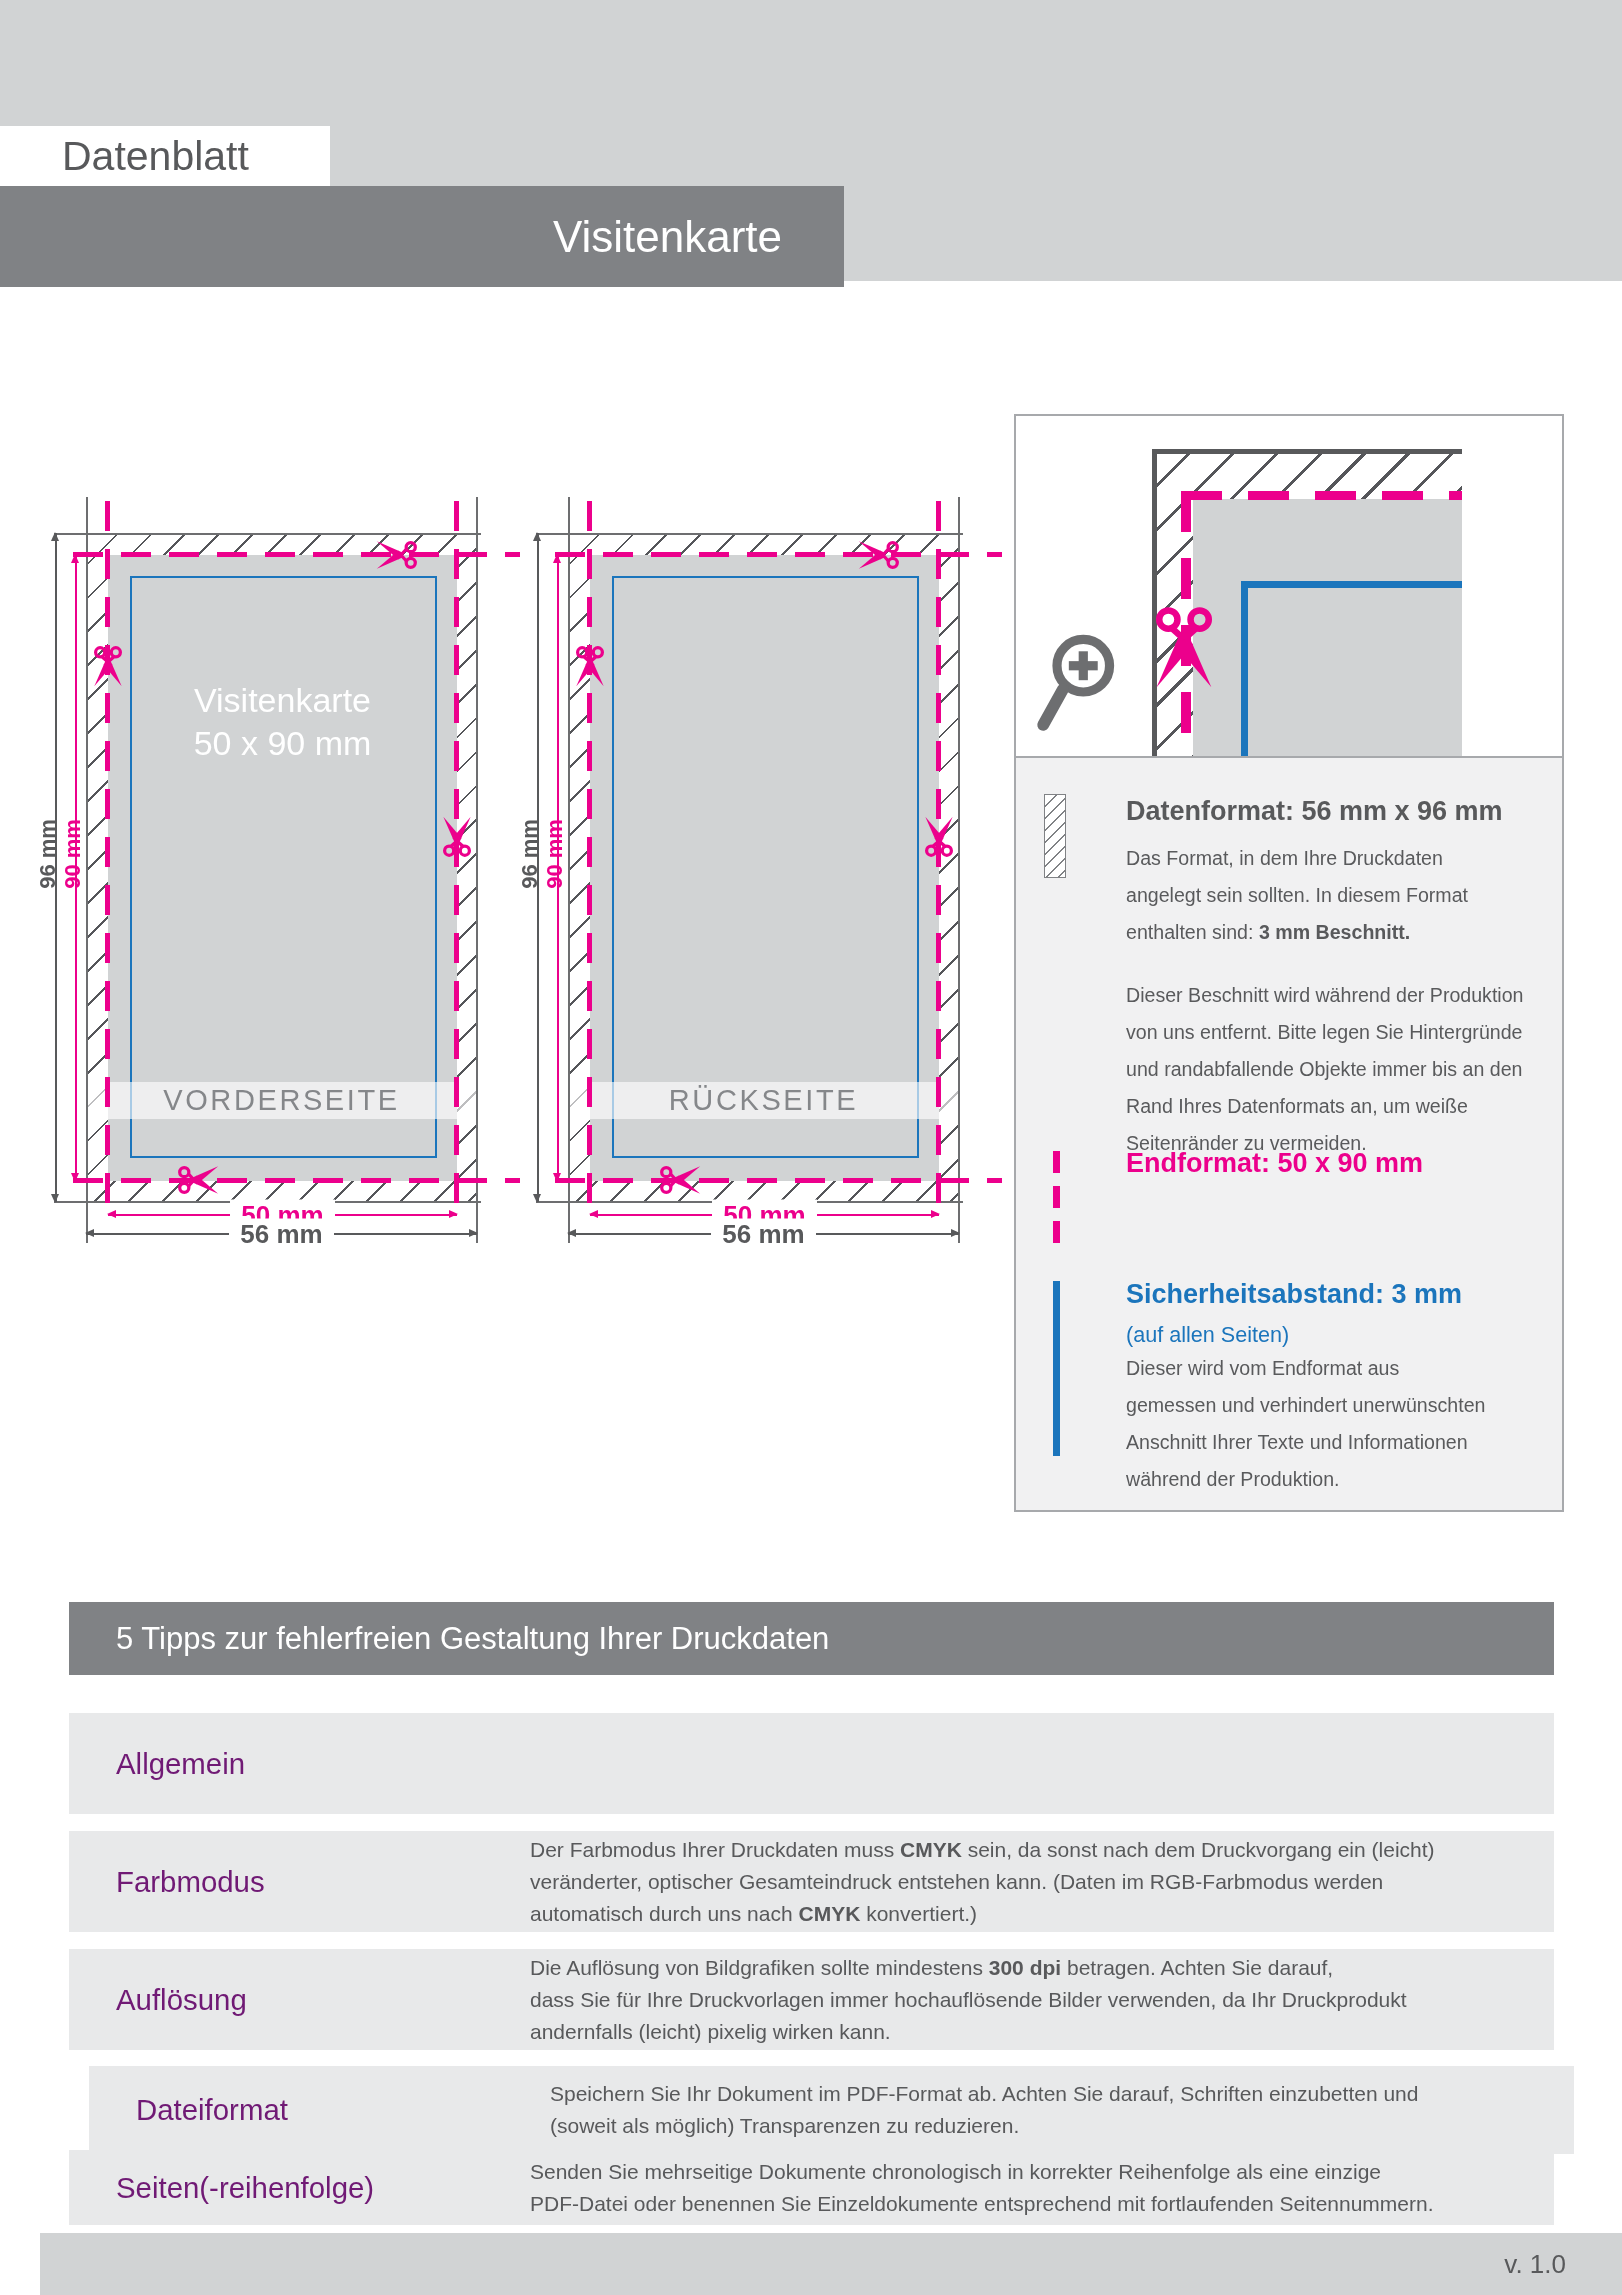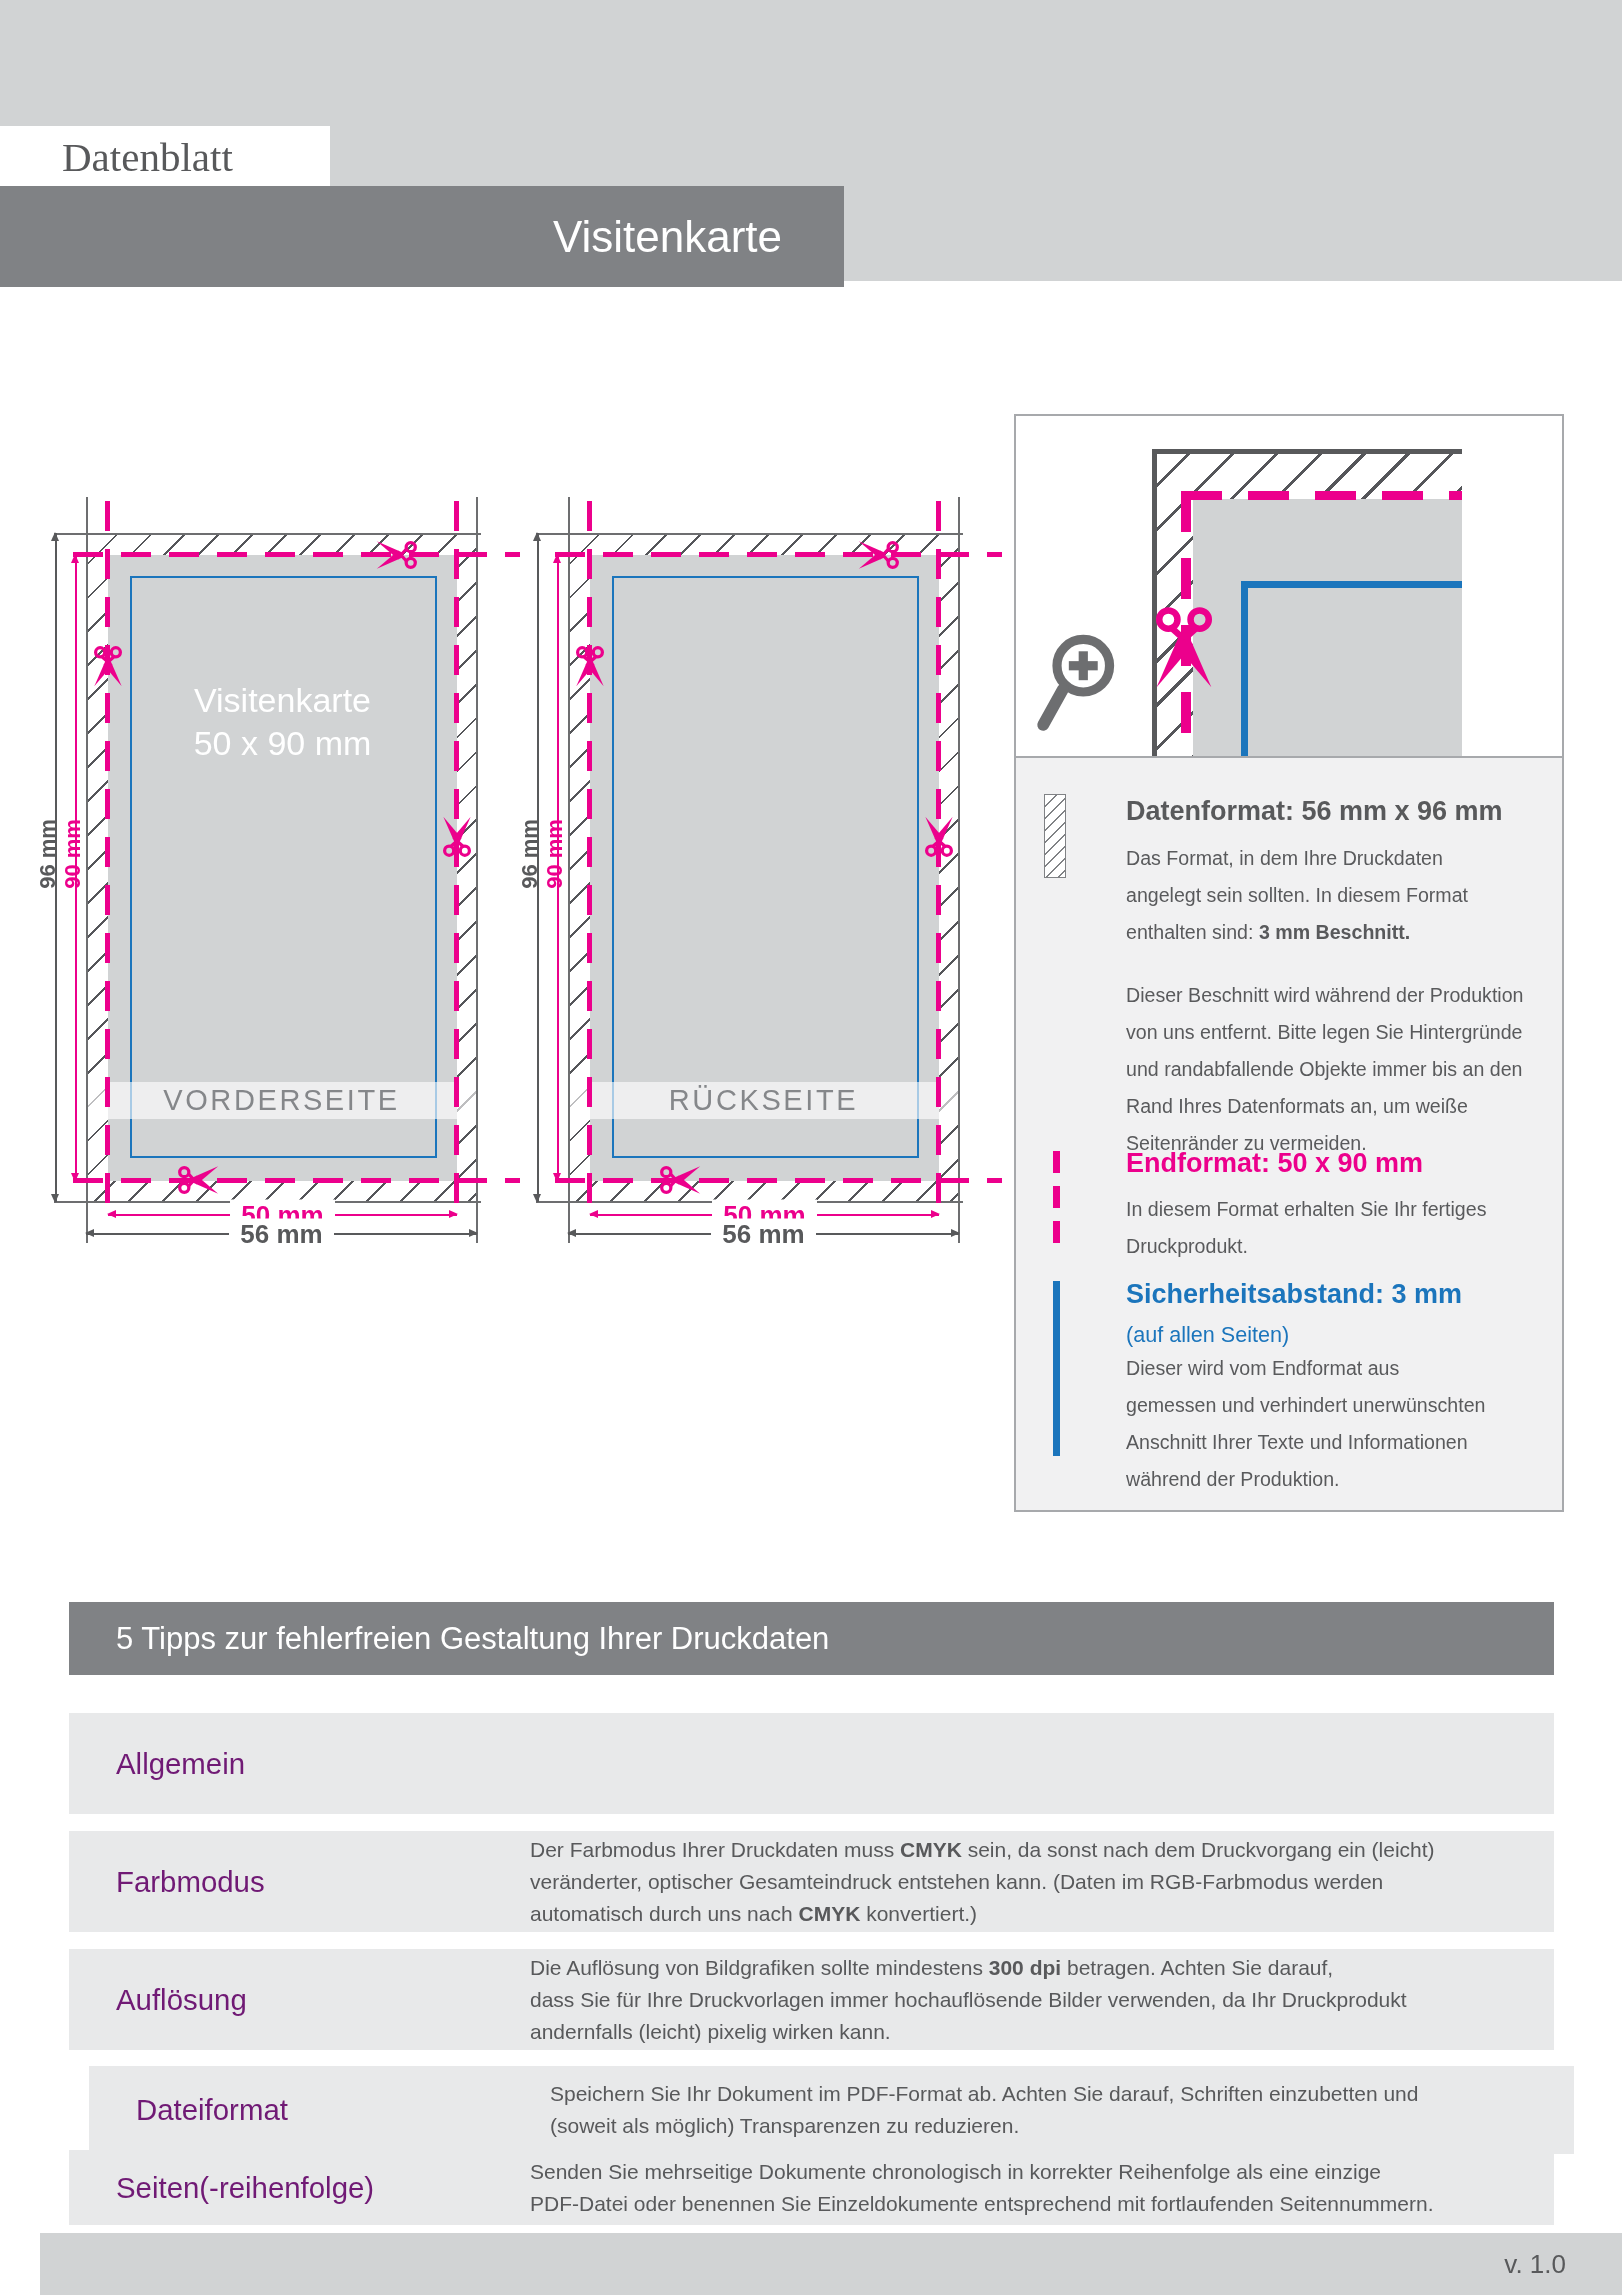--- a/index.html
+++ b/index.html
@@ -2,21 +2,21 @@
 <html style="font-size:10.5px"><head>
 <meta charset="utf-8">
 <style>
   html,body{margin:0;padding:0;background:#ffffff;}
   #page{position:relative;width:1623px;height:2295px;background:#fff;overflow:hidden;
         font-family:"Liberation Sans",sans-serif;color:#58595b;}
   .abs{position:absolute;}
 
   
   .top-bg{left:0;top:0;width:1623px;height:281px;background:#d1d3d4;}
-  .tab{left:0;top:126px;width:330px;height:61px;background:#ffffff;display:flex;align-items:center;font-family:Liberation Serif, serif;}
+  .tab{left:0;top:126px;width:330px;height:61px;background:#ffffff;display:flex;align-items:center;}
   .tab span{margin-left:62px;font-size:41px;color:#58595b;}
   .title-bar{left:0;top:186px;width:844px;height:101px;background:#808285;display:flex;align-items:center;justify-content:flex-end;}
   .title-bar span{margin-right:62px;font-size:44px;color:#ffffff;}
 
   
   .card-group{left:0;top:0;width:1623px;height:2295px;pointer-events:none;}
   .hatch{left:86px;top:533px;width:391px;height:669px;background:
      repeating-linear-gradient(135deg,rgba(85,86,90,0) 0 22px,#55565a 22px 24px),#ffffff;}
   .cardgray{left:108px;top:555px;width:349px;height:626px;background:#d1d3d4;}
   .blue-rect{left:130px;top:576px;width:307px;height:582px;border:2.6px solid #1b75bc;box-sizing:border-box;}
@@ -276,22 +276,20 @@
 angelegt sein sollten. In diesem Format
 enthalten sind: </span><span class="bold">3 mm Beschnitt.</span></div>
     <div class="ip-p" style="top:219px;">Dieser Beschnitt wird während der Produktion
 von uns entfernt. Bitte legen Sie Hintergründe
 und randabfallende Objekte immer bis an den
 Rand Ihres Datenformats an, um weiße
 Seitenränder zu vermeiden.</div>
 
     <div class="chip-dash"></div>
     <div class="ip-h mag-t" style="top:390px;">Endformat: 50 x 90 mm</div>
-    <div class="ip-p" style="top:433px;">In diesem Format erhalten Sie Ihr fertiges
-Druckprodukt.</div>
 
     <div class="chip-blue"></div>
     <div class="ip-h blue-t" style="top:521px;">Sicherheitsabstand: 3 mm</div>
     <div class="ip-p blue-t" style="top:558px;font-size:21.6px;">(auf allen Seiten)</div>
     <div class="ip-p" style="top:592px;">Dieser wird vom Endformat aus
 gemessen und verhindert unerwünschten
 Anschnitt Ihrer Texte und Informationen
 während der Produktion.</div>
   </div>
 

